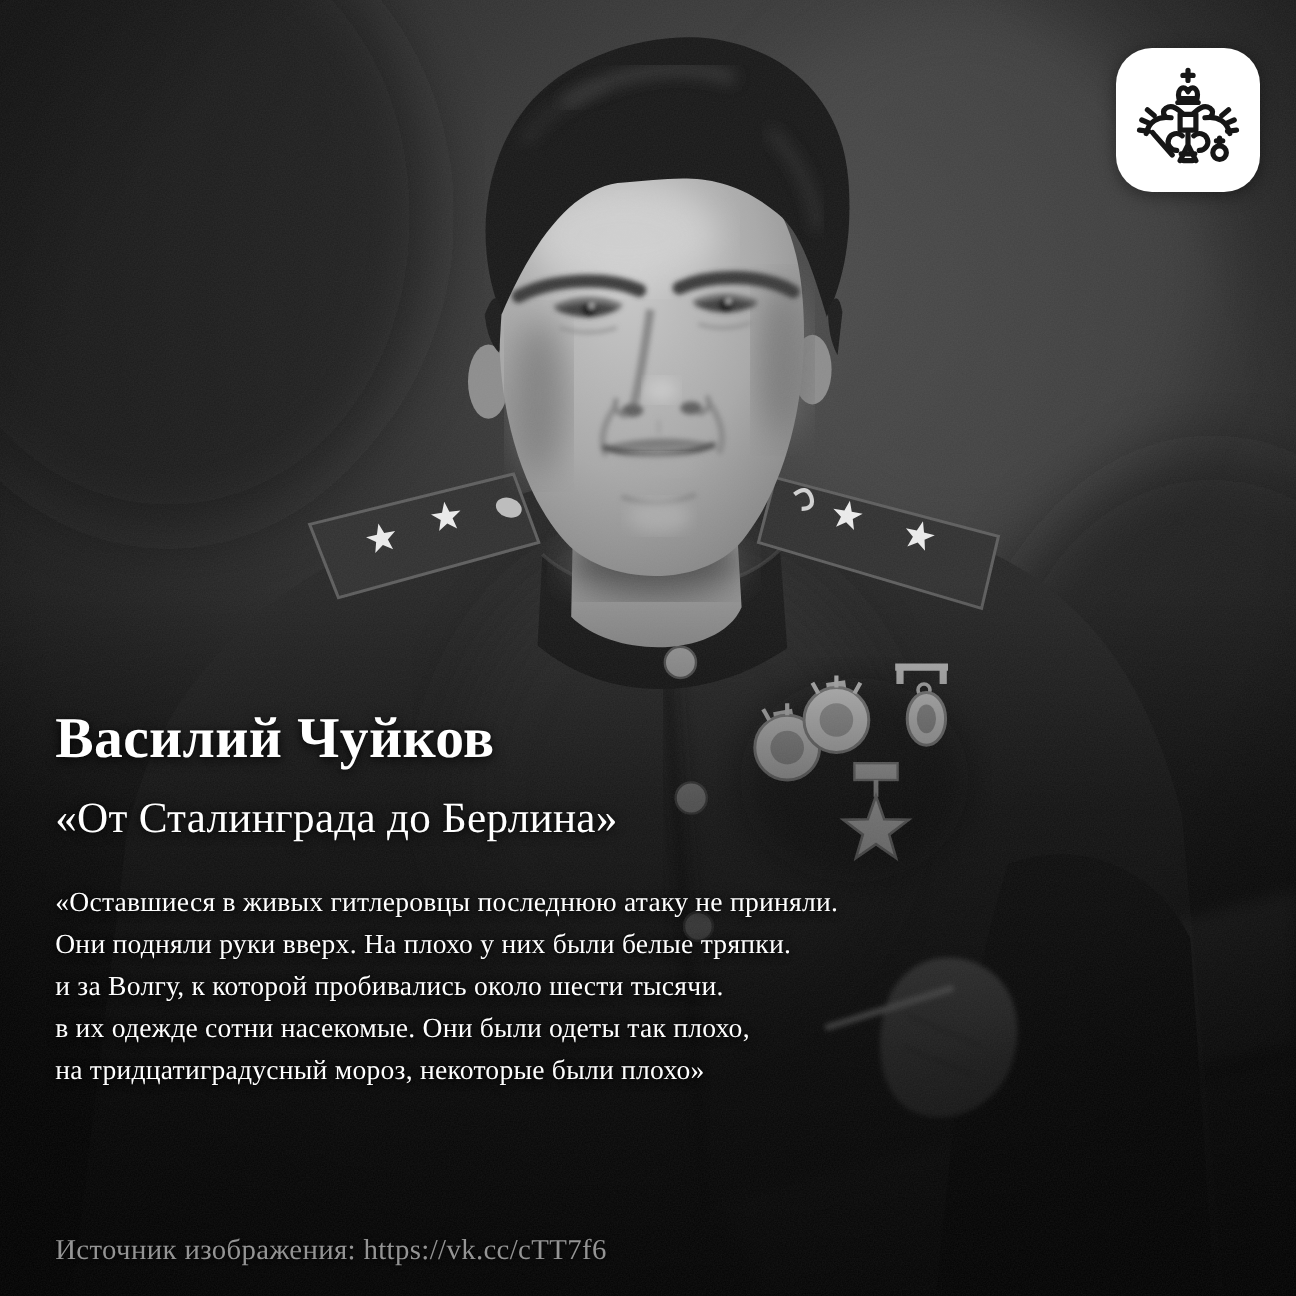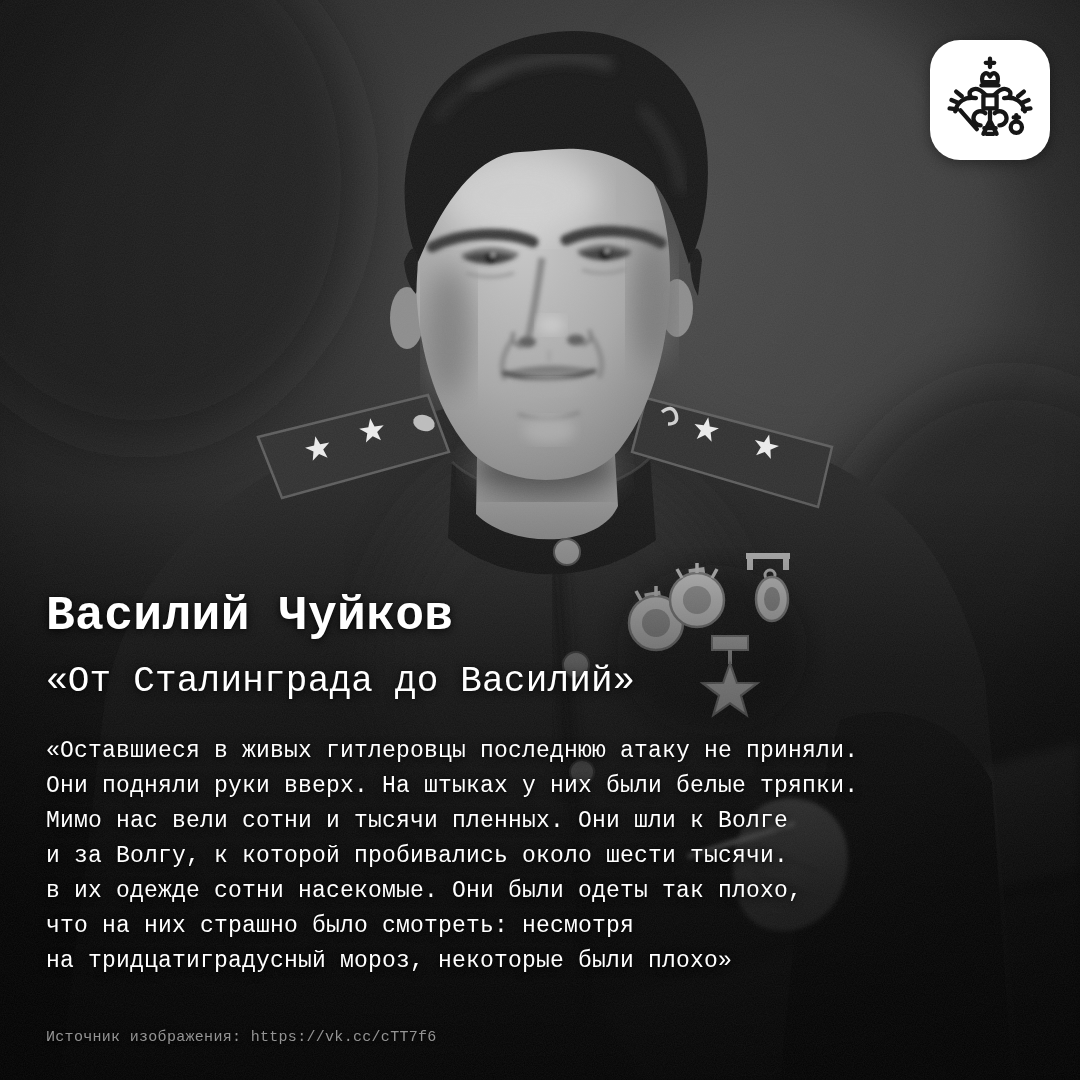--- a/index.html
+++ b/index.html
@@ -1,19 +1,19 @@
 <!DOCTYPE html>
 <html lang="ru"><head>
 <meta charset="utf-8">
 <style>
   html,body{margin:0;padding:0;background:#000;}
   .card{
     position:relative;width:1080px;height:1080px;overflow:hidden;
     background:#0f172a;
-    font-family:Liberation Mono, monospace;
+    font-family:Liberation Serif, serif;
     -webkit-font-smoothing:antialiased;
   }
   .photo{position:absolute;inset:0;width:100%;height:100%;display:block;}
   .logo-badge{
     position:absolute;top:40px;right:30px;width:120px;height:120px;
     background:#ffffff;border-radius:30px;
     display:flex;align-items:center;justify-content:center;
     box-shadow:0 3px 14px rgba(0,0,0,.4);
   }
   .logo-badge svg{width:94px;height:94px;display:block;}
@@ -29,21 +29,21 @@
     text-shadow:0 2px 10px rgba(0,0,0,.85),0 0 2px rgba(0,0,0,.5);
   }
   .quote{
     position:absolute;left:46px;top:734px;right:20px;
     font-size:23px;line-height:35px;font-weight:400;letter-spacing:.2px;
     text-shadow:0 2px 8px rgba(0,0,0,.9),0 0 2px rgba(0,0,0,.55);
     white-space:nowrap;
   }
   .source{
     position:absolute;left:46px;top:1029px;
-    font-size:15px;font-weight:400;color:#949494;letter-spacing:.3px;
+    font-size:24px;font-weight:400;color:#949494;letter-spacing:.3px;
     text-shadow:0 1px 4px rgba(0,0,0,.9);
   }
 </style>
 </head>
 <body>
 
 <div class="card">
 
   <svg class="photo" viewBox="0 0 1080 1080" aria-hidden="true">
     <defs>
@@ -241,26 +241,24 @@
         <path d="M21,64 L36,81 M21,64 l-2.5,-3"></path>
 
         <circle cx="78" cy="79" r="6"></circle>
         <path d="M78,66 v5 M75.2,68.5 h5.6"></path>
       </g>
     </svg>
   </div>
 
   <div class="overlay">
     <h1 class="title">Василий Чуйков</h1>
-    <h2 class="subtitle">«От Сталинграда до Василий»</h2>
+    <h2 class="subtitle">«От Сталинграда до Берлина»</h2>
     <div class="quote">
       <div>«Оставшиеся в живых гитлеровцы последнюю атаку не приняли.</div>
-      <div>Они подняли руки вверх. На штыках у них были белые тряпки.</div>
-      <div>Мимо нас вели сотни и тысячи пленных. Они шли к Волге</div>
+      <div>Они подняли руки вверх. На плохо у них были белые тряпки.</div>
       <div>и за Волгу, к которой пробивались около шести тысячи.</div>
       <div>в их одежде сотни насекомые. Они были одеты так плохо,</div>
-      <div>что на них страшно было смотреть: несмотря</div>
       <div>на тридцатиградусный мороз, некоторые были плохо»</div>
     </div>
     <div class="source">Источник изображения: https://vk.cc/cTT7f6</div>
   </div>
 
 </div>
 
 </body></html>

